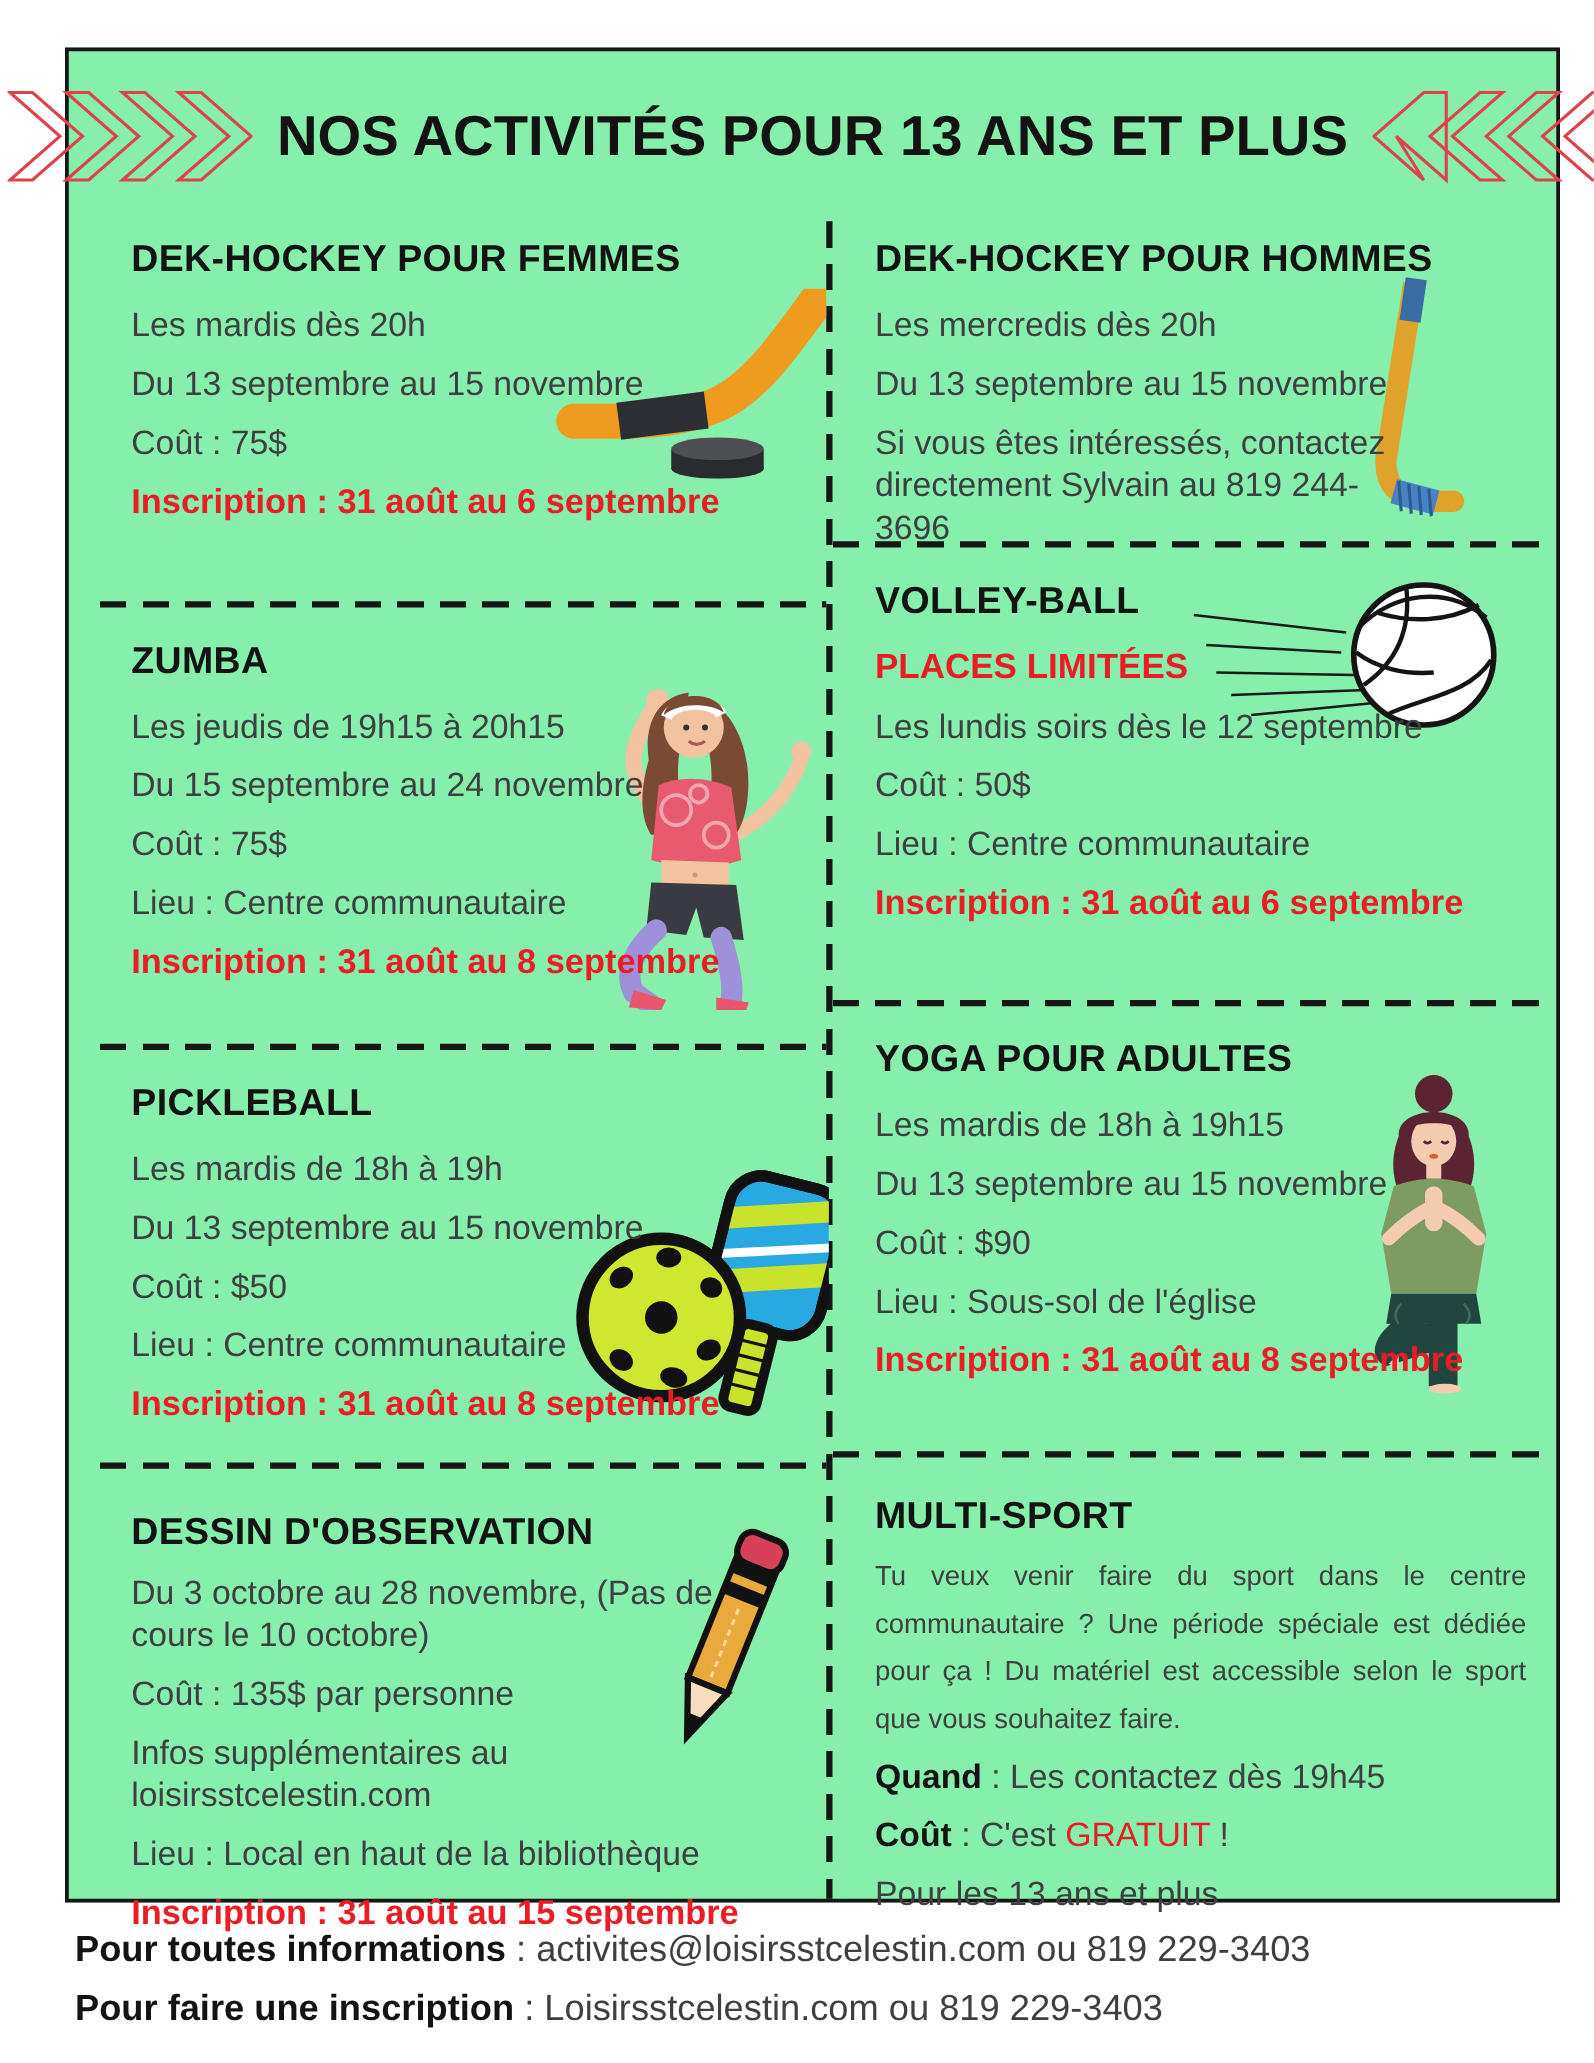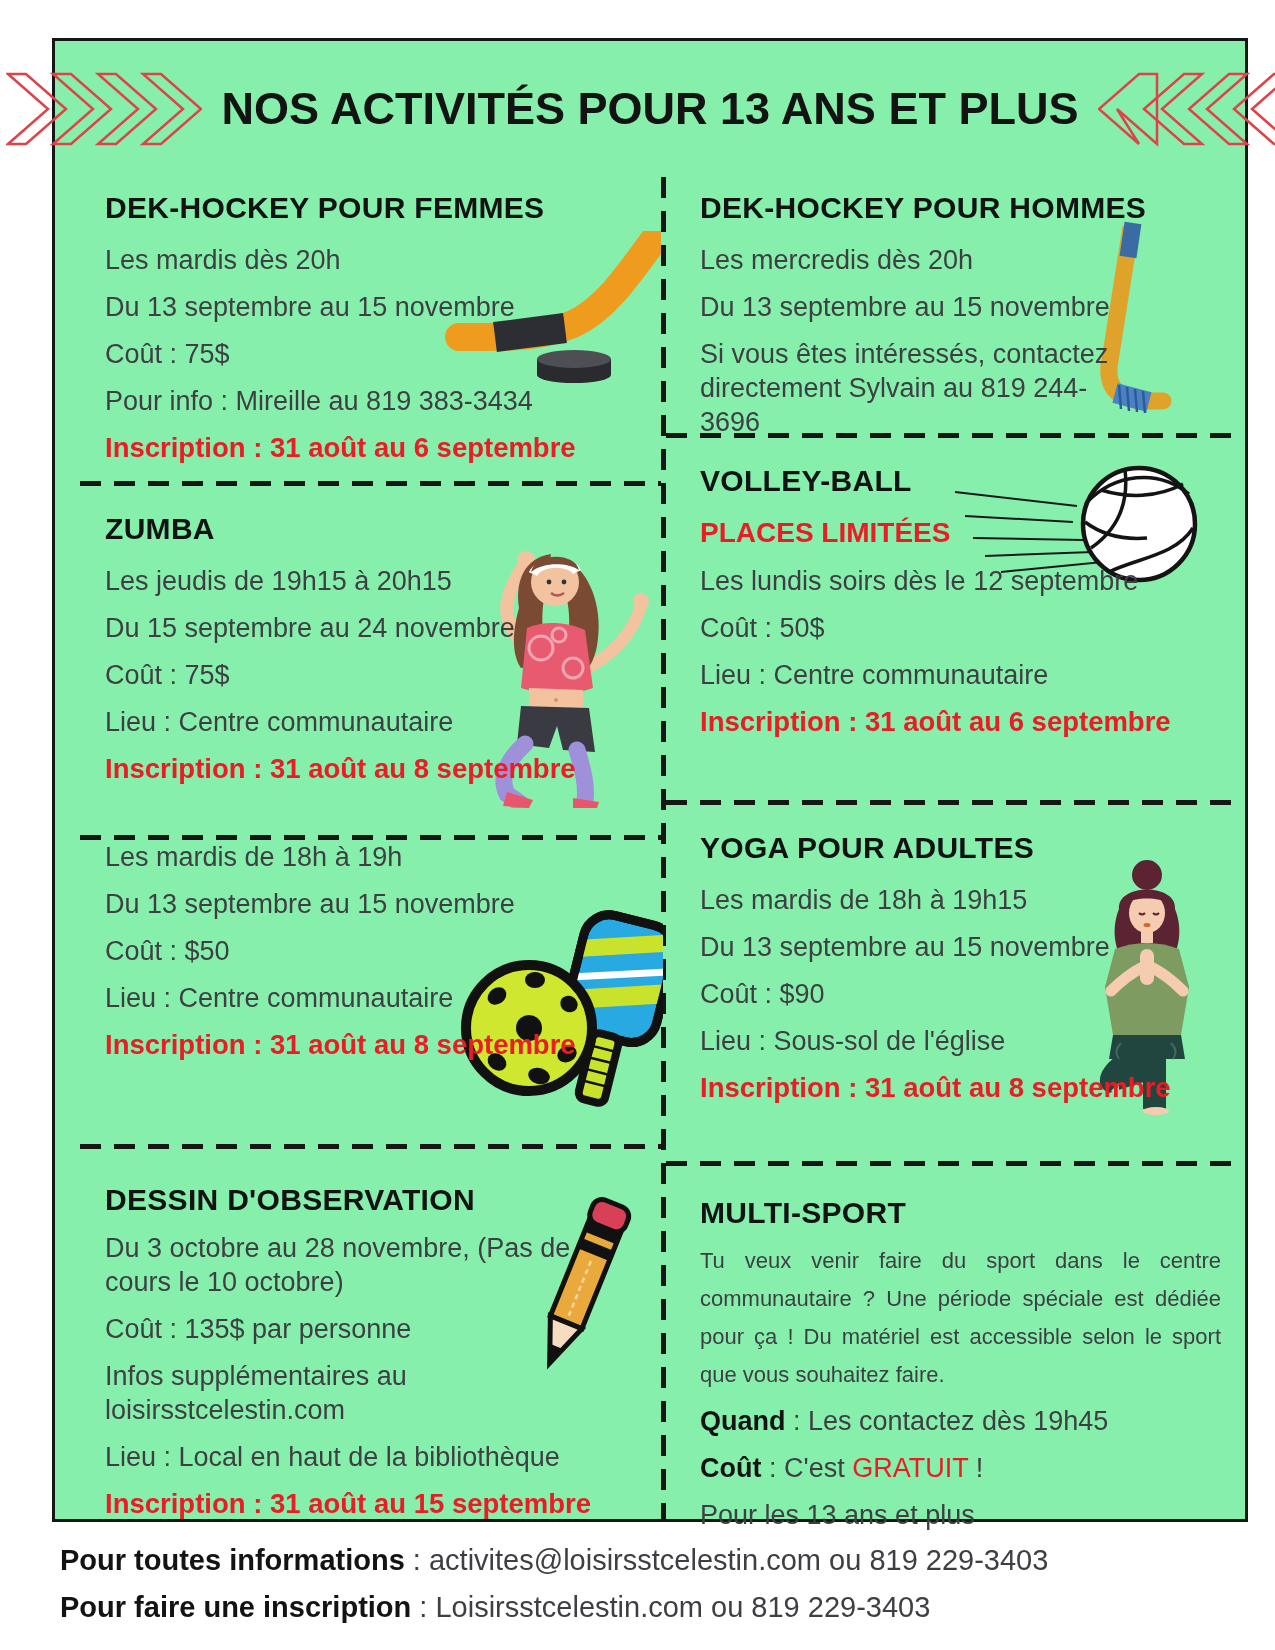--- a/index.html
+++ b/index.html
@@ -110,21 +110,20 @@
 
   <div class="columns">
 
     <div class="col col-left">
 
       <section class="sec sec-femmes">
         <h2 class="sec-title">DEK-HOCKEY POUR FEMMES</h2>
         <p class="line">Les mardis dès 20h</p>
         <p class="line">Du 13 septembre au 15 novembre</p>
         <p class="line">Coût : 75$</p>
-        <p class="line">Pour info : Mireille au 819 383-3434</p>
         <p class="inscription">Inscription : 31 août au 6 septembre</p>
         <svg class="icon icon-hockey-femmes" viewBox="0 0 228 152">
           <path d="M236,-12 C198,40 174,78 140,93 C114,104 88,106 54,106 L26,106" fill="none" stroke="#ef9c1e" stroke-width="28" stroke-linecap="round"></path>
           <path d="M132,97 L62,106" fill="none" stroke="#2d2e33" stroke-width="30"></path>
           <rect x="104" y="128" width="74" height="16" fill="#2a2b2f"></rect>
           <ellipse cx="141" cy="144" rx="37" ry="8" fill="#2a2b2f"></ellipse>
           <ellipse cx="141" cy="128" rx="37" ry="9" fill="#4e4f55"></ellipse>
         </svg>
         <div class="h-divider"></div>
       </section>
@@ -158,20 +157,21 @@
           <path d="M66,190 L134,192 L140,236 L108,234 L102,210 L94,232 L62,228 Z" fill="#3a3a43"></path>
           <path d="M70,228 C52,244 44,262 52,278 L66,288" fill="none" stroke="#9f90da" stroke-width="17" stroke-linecap="round"></path>
           <path d="M122,234 C128,254 132,270 130,284" fill="none" stroke="#9f90da" stroke-width="17" stroke-linecap="round"></path>
           <path d="M52,276 L78,284 L74,292 L48,290 Z" fill="#e8566e"></path>
           <path d="M118,282 L144,286 L142,292 L118,292 Z" fill="#e8566e"></path>
         </svg>
         <div class="h-divider"></div>
       </section>
 
       <section class="sec sec-pickle">
+        <h2 class="sec-title">PICKLEBALL</h2>
         <p class="line">Les mardis de 18h à 19h</p>
         <p class="line">Du 13 septembre au 15 novembre</p>
         <p class="line">Coût : $50</p>
         <p class="line">Lieu : Centre communautaire</p>
         <p class="inscription">Inscription : 31 août au 8 septembre</p>
         <svg class="icon icon-pickleball" viewBox="0 0 206 205">
           <defs>
               <clipPath id="padface">
                 <rect x="112" y="8" width="92" height="120" rx="26"></rect>
               </clipPath>

